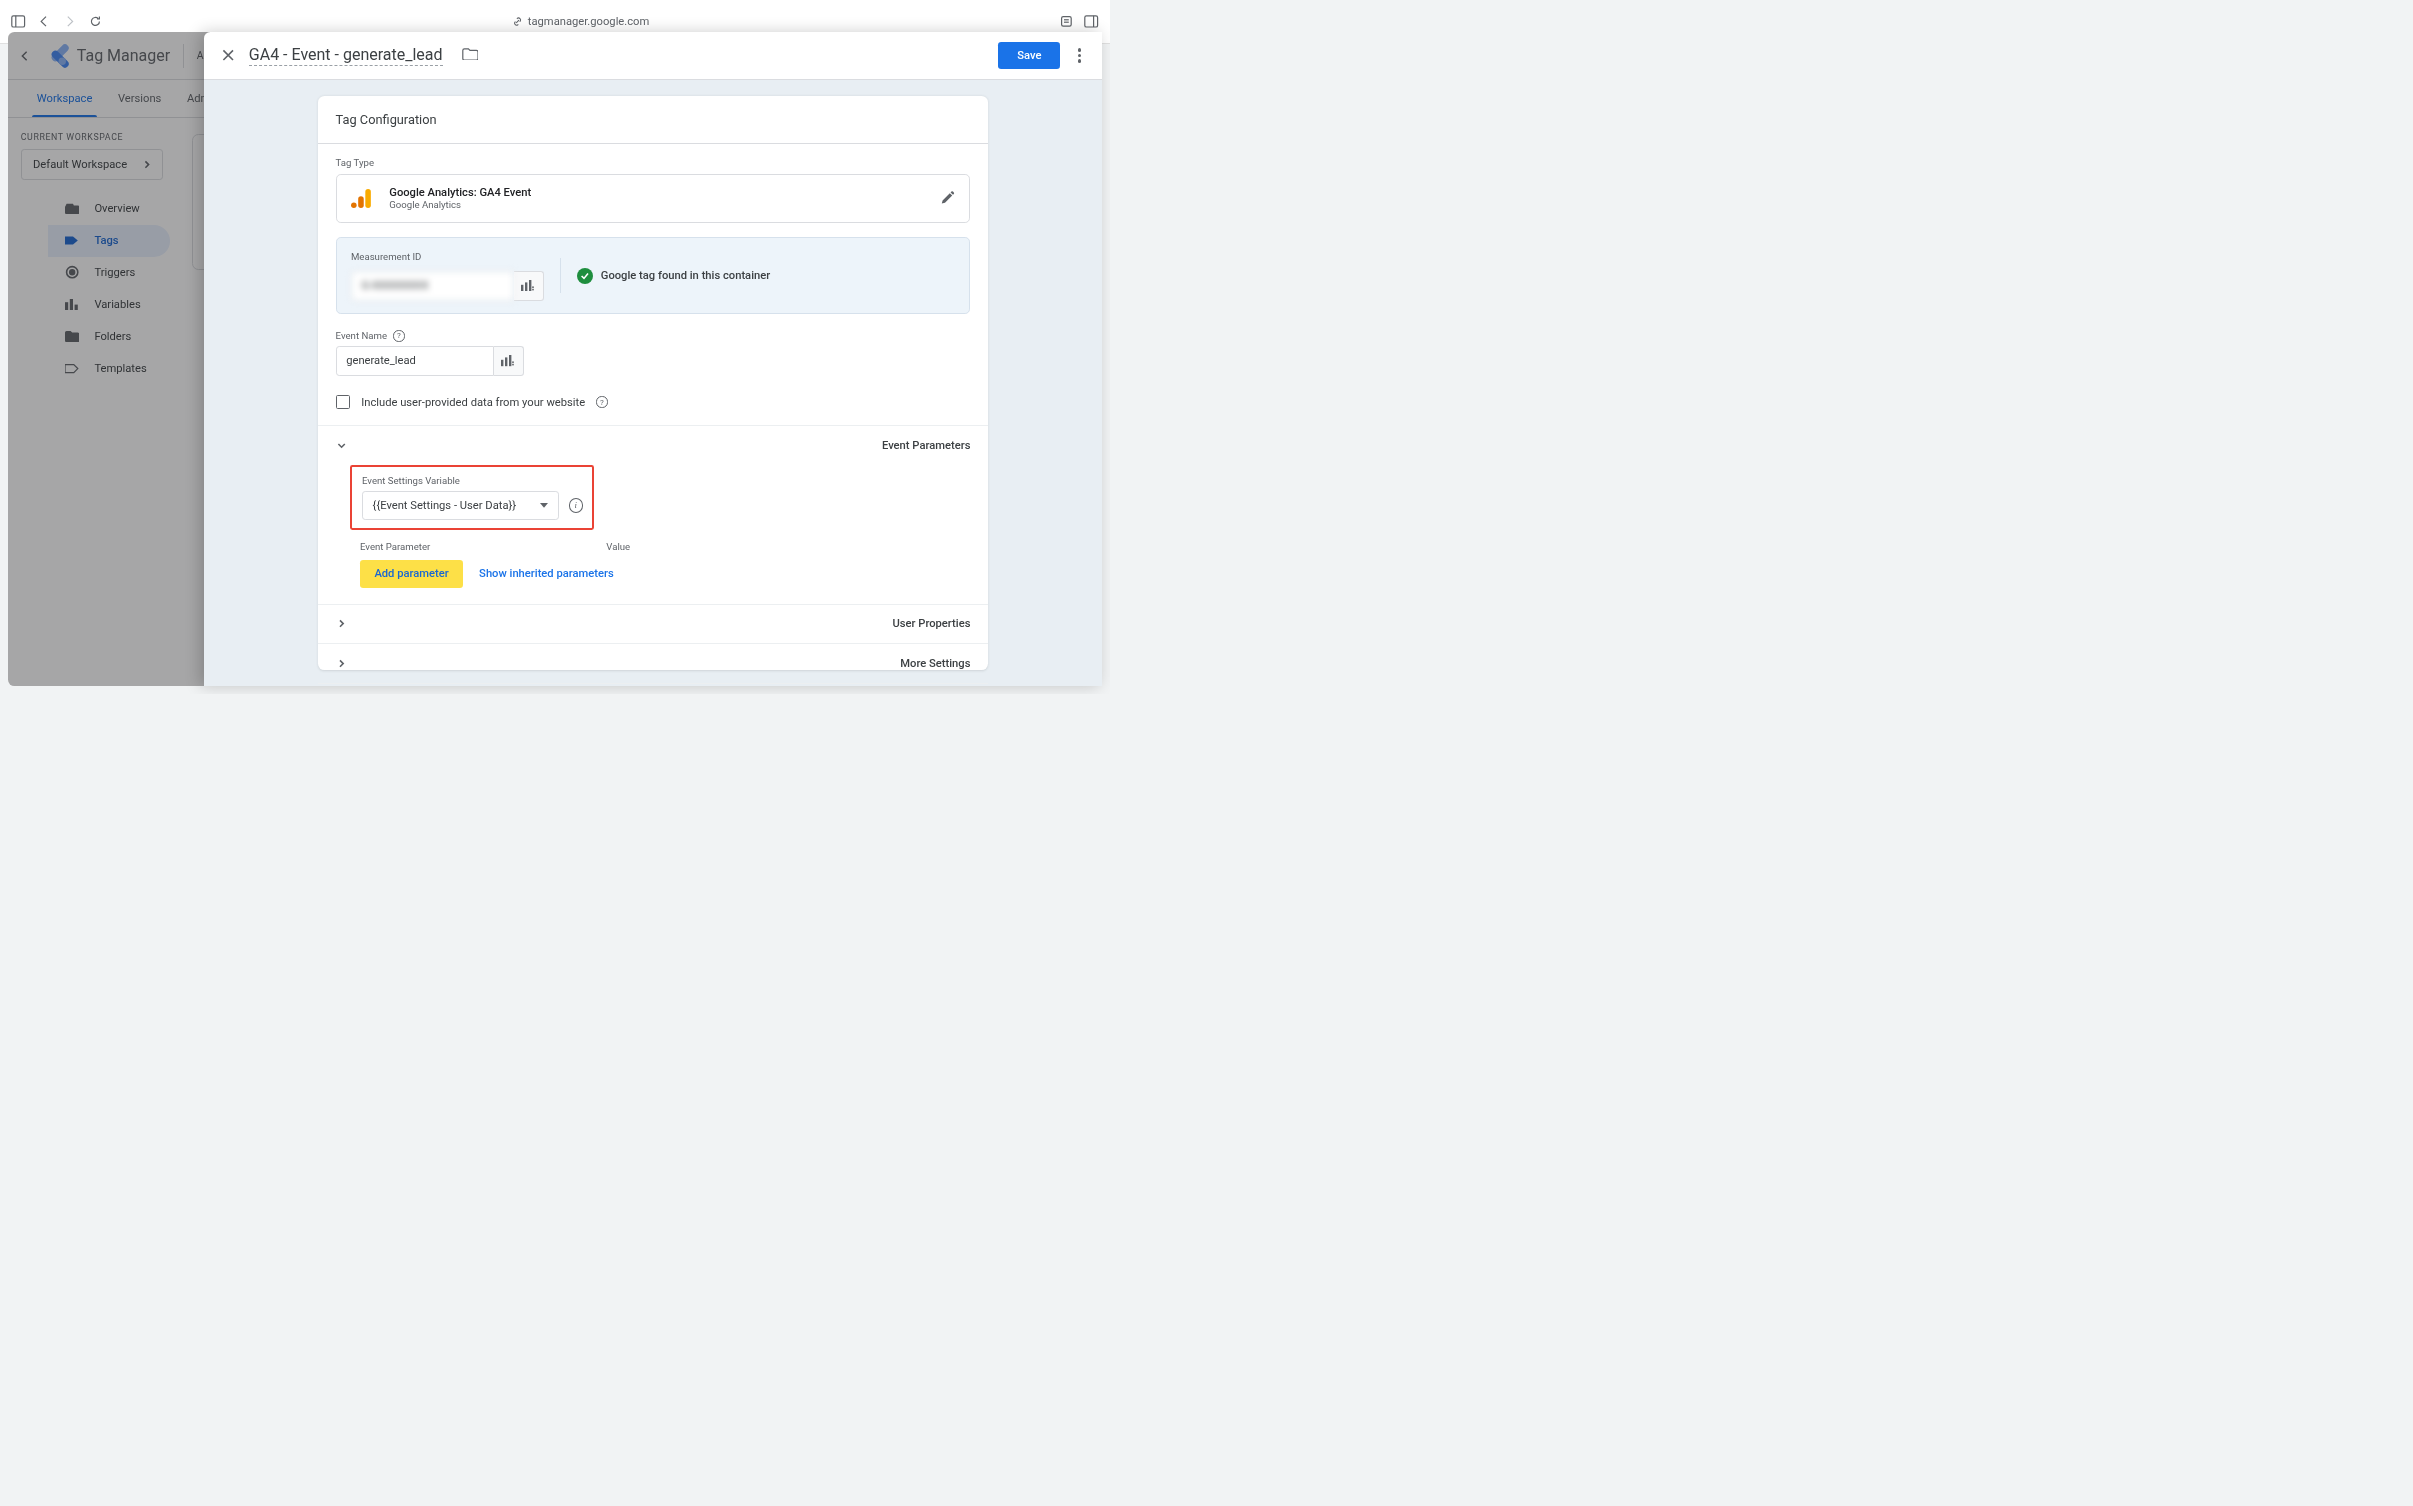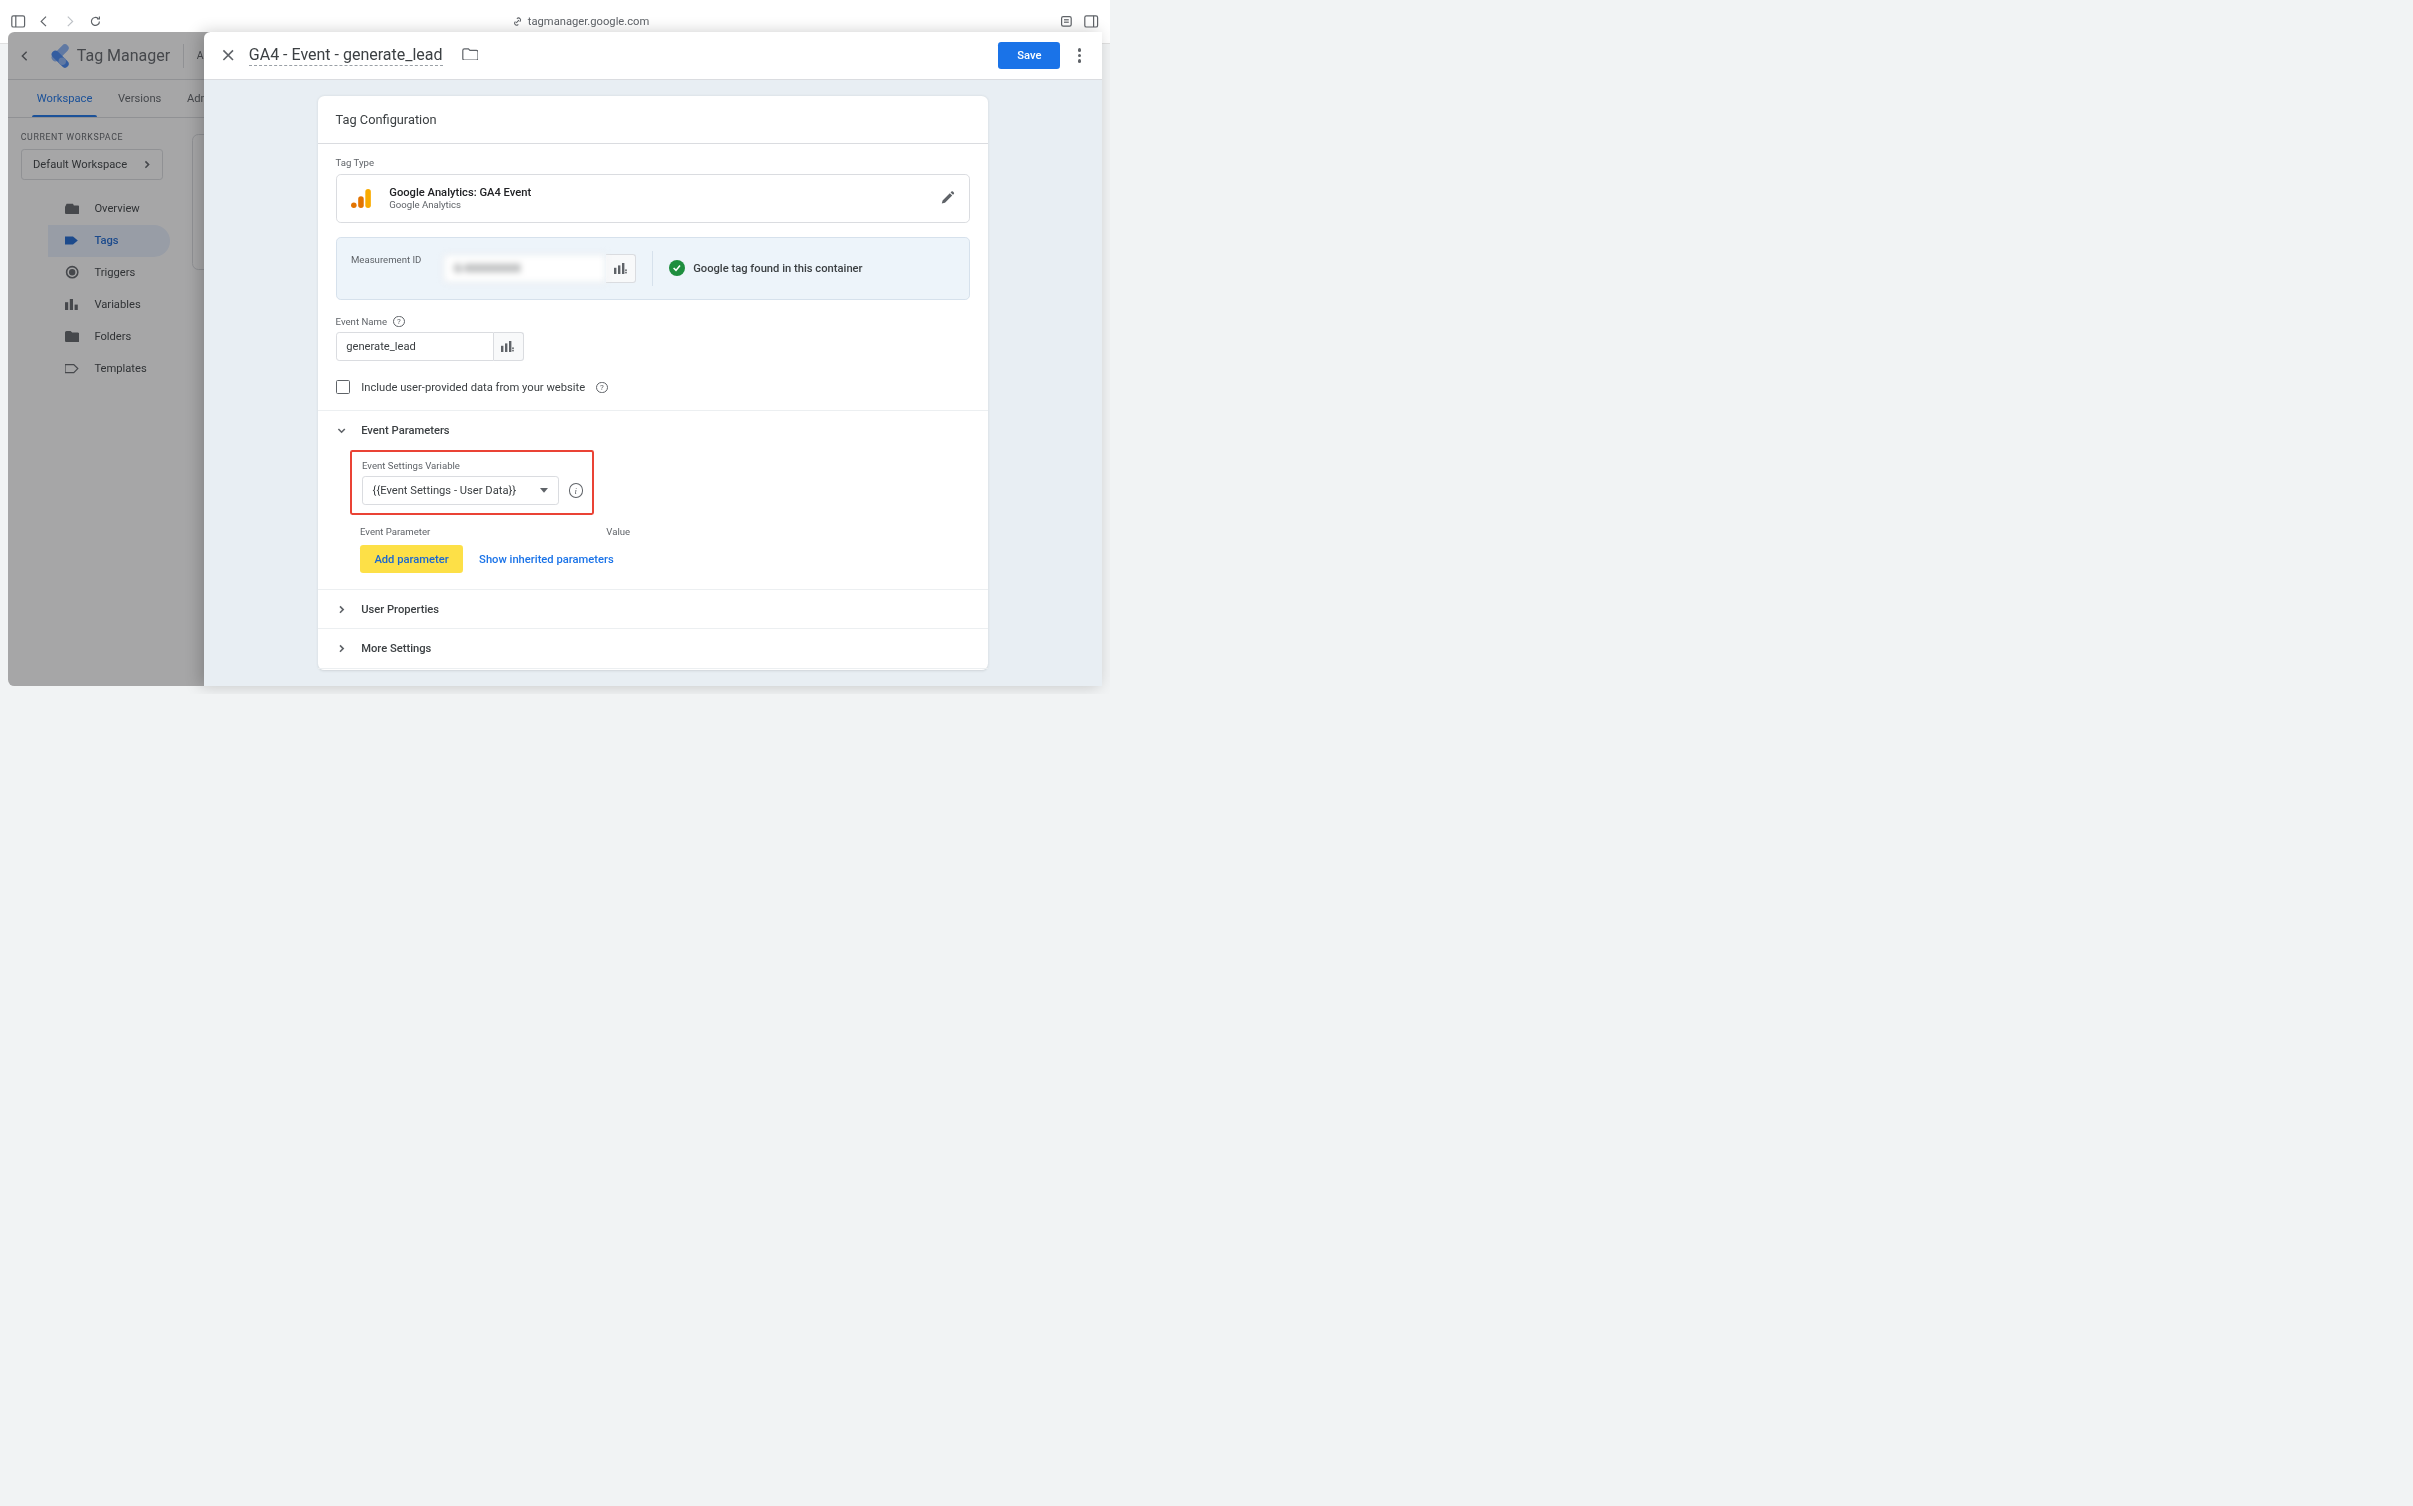--- a/index.html
+++ b/index.html
@@ -255,22 +255,22 @@
       border: 0.8px solid #d6e1ec;
       border-radius: 4.8px;
       padding: 12.8px 14.4px;
       display: flex;
       align-items: center;
       gap: 16px;
       margin-bottom: 16px;
     }
     .measurement-left {
       display: flex;
-      flex-direction: row;
-      gap: 22px;
+      flex-direction: column;
+      gap: 3px;
     }
     .input-with-btn {
       display: flex;
       align-items: stretch;
     }
     .text-input {
       border: 0.8px solid #dadce0;
       background: #fff;
       padding: 7.2px 9.6px;
       font-size: 11.2px;
@@ -356,20 +356,21 @@
       border-top: 0.8px solid #eceff1;
     }
     .expandable {
       display: flex;
       align-items: center;
       gap: 14.4px;
       padding: 12.8px 17.6px;
       font-size: 11.2px;
       color: #3c4043;
       font-weight: 500;
+      justify-content: space-between;
     }
     .chevron {
       color: #5f6368;
       width: 11.2px;
     }
     .event-params-content {
       padding: 0 17.6px 16px 42px;
     }
     .red-highlight {
       border: 2px solid #ea4335;

